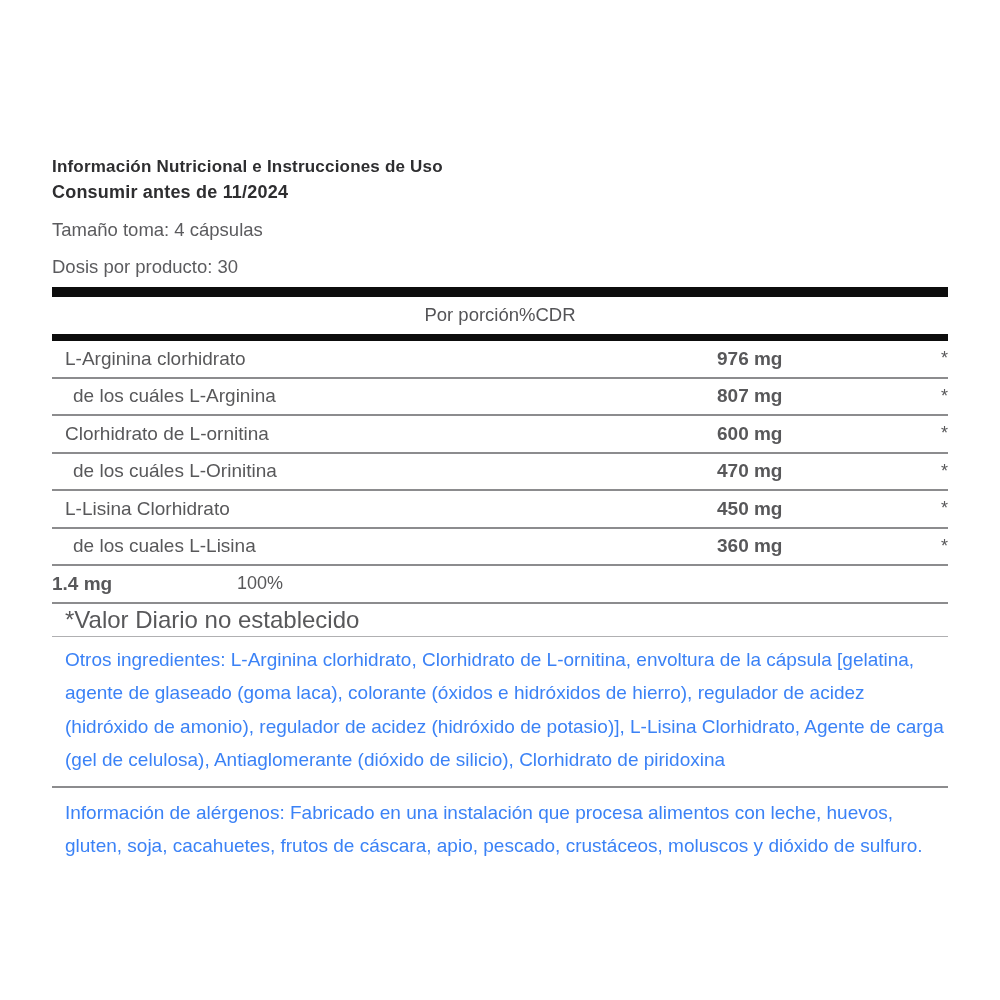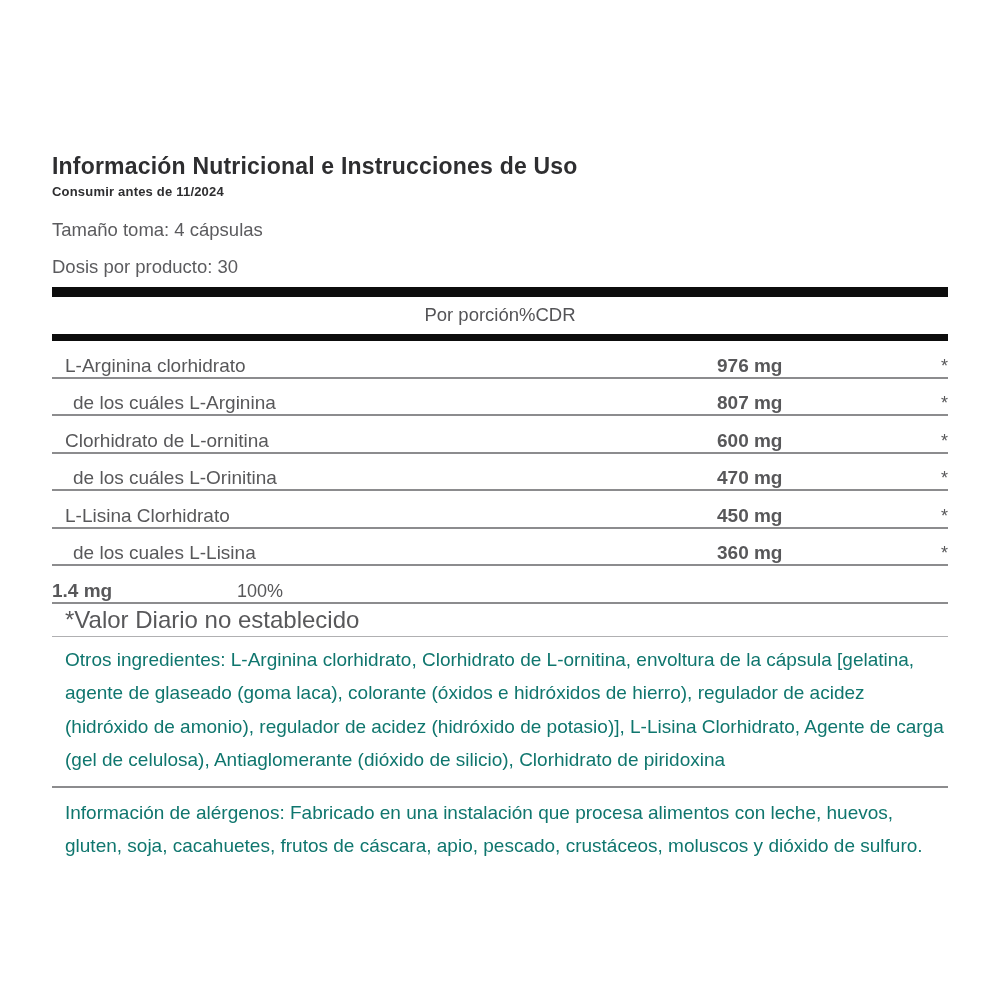--- a/index.html
+++ b/index.html
@@ -9,28 +9,28 @@
     position: relative;
     overflow: hidden;
   }
   .label-block {
     position: absolute;
     left: 52px;
     top: 153px;
     width: 896px;
   }
   .title {
-    font-size: 23px;
+    font-size: 17px;
     font-weight: bold;
     color: #2e2e30;
     letter-spacing: 0.2px;
     line-height: 27px;
   }
   .expiry {
-    font-size: 13px;
+    font-size: 18px;
     font-weight: bold;
     color: #2e2e30;
     letter-spacing: 0.2px;
     line-height: 24px;
   }
   .meta-line {
     font-size: 18.5px;
     color: #5b5b5e;
     margin-top: 15px;
   }
@@ -43,42 +43,42 @@
   .cols-header {
     display: flex;
     justify-content: center;
     align-items: center;
     font-size: 18.5px;
     color: #545457;
     padding: 7px 0 8px 0;
   }
   .nrow {
     display: flex;
-    align-items: flex-end;
+    align-items: center;
     height: 37.5px;
     border-bottom: 2px solid #8c8c8e;
     font-size: 19px;
     color: #58585a;
   }
   .nrow .nlabel { flex: 1 1 auto; padding-left: 13px; }
   .nrow.sub .nlabel { padding-left: 21px; }
   .nrow .namount { width: 161px; flex: 0 0 161px; text-align: left; font-weight: bold; }
   .nrow .ncdr { width: 70px; flex: 0 0 70px; text-align: right; font-size: 18px; }
   .footnote {
     height: 33px;
     display: flex;
     align-items: center;
     padding-left: 13px;
     font-size: 24px;
     color: #58585a;
     border-bottom: 1px solid #b0b0b2;
   }
   .para {
     font-size: 19px;
-    color: #0f766e;
+    color: #3b82f6;
     line-height: 33.5px;
     padding: 6px 0 9px 13px;
   }
   .para.ingredients { border-bottom: 2px solid #8c8c8e; }
   .para.allergens { padding-top: 8px; }
 </style>
 </head>
 <body>
 
 <div class="label-block">

